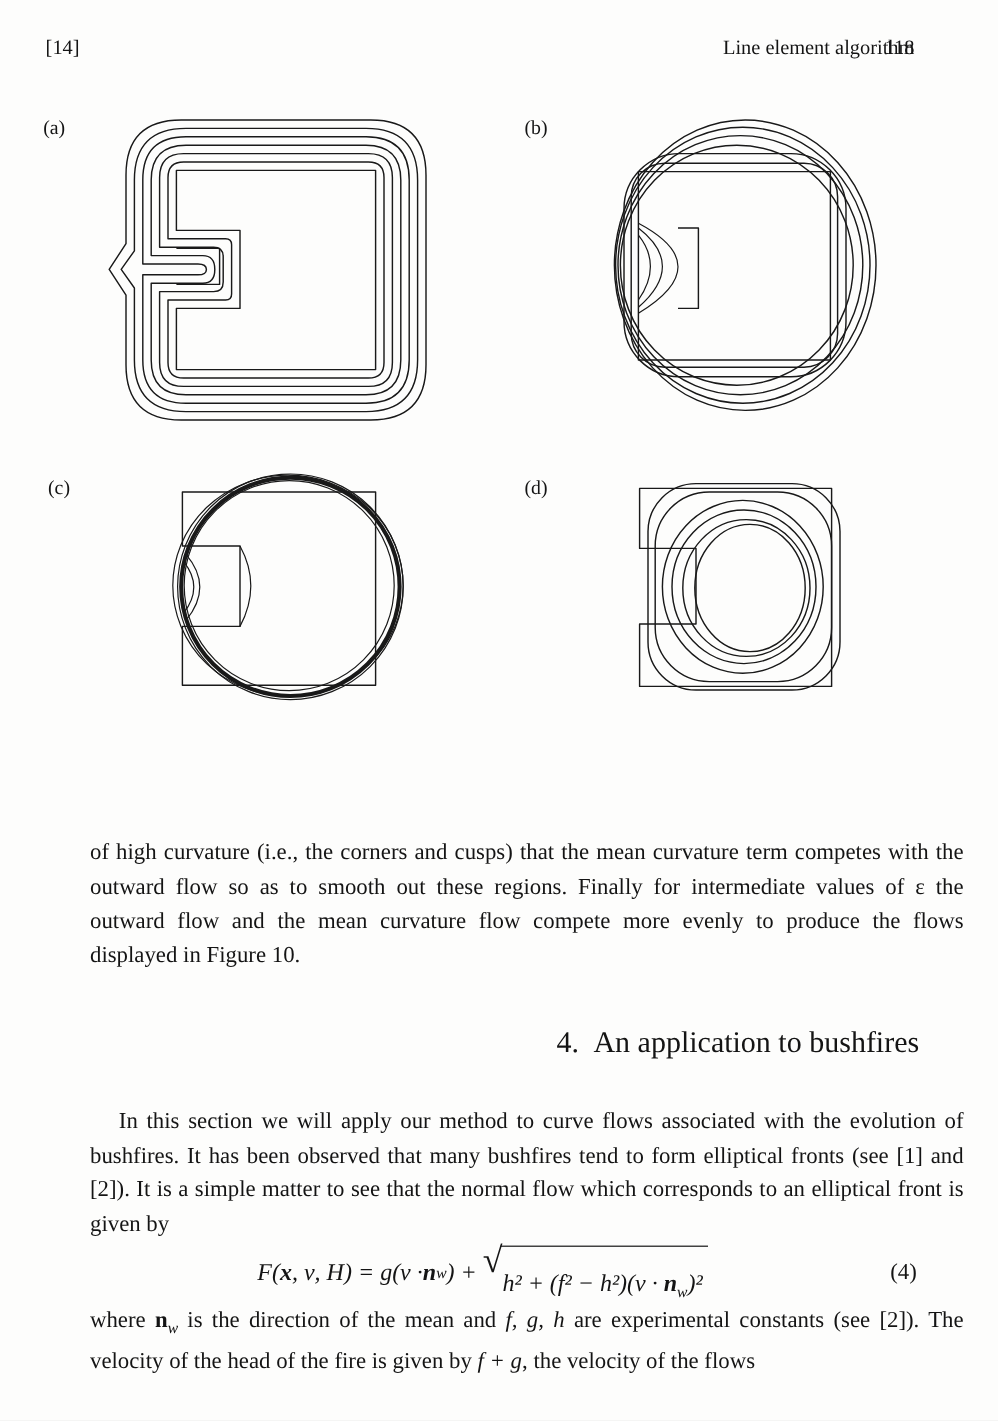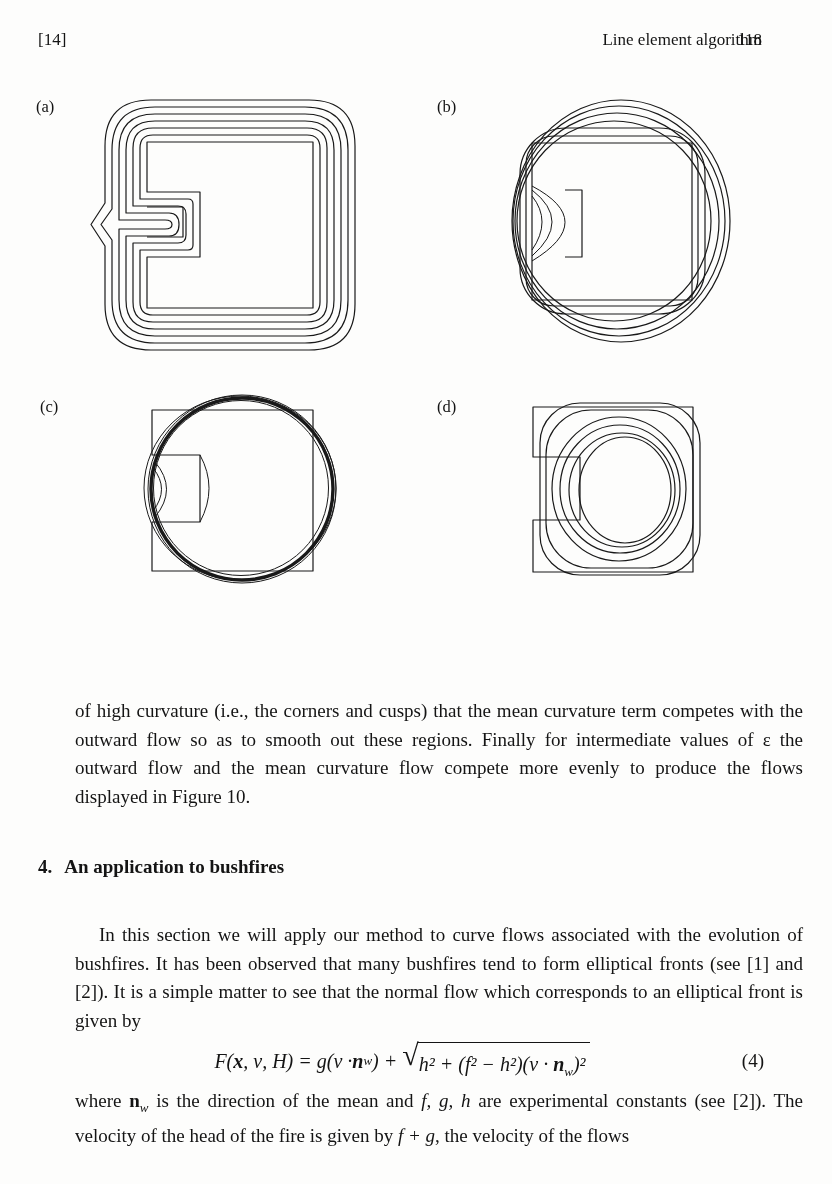--- a/index.html
+++ b/index.html
@@ -32,36 +32,36 @@
   
   .para {
     position:absolute; left:38px; width:728px;
     font-size:19px; line-height:28.5px; text-align:justify;margin-left:37px;
   }
   #para1 { top:697px; }
   #para2 { top:921px; text-indent:24px; }
   #para3 { top:1087px; }
   .section-heading {
     position:absolute; top:856px; left:38px; width:728px;
-    text-align:left; font-weight:bold; font-size:19px;
+    text-align:right; font-weight:normal; font-size:25px;
   }
   .section-heading .sec-title { margin-left:12px; }
 
   
   .equation {
     position:absolute; top:1036px; left:38px; width:728px; height:50px;
     display:flex; justify-content:center; align-items:center;
     font-size:20px; font-style:italic;
   }
   .eq-num { position:absolute; right:2px; font-style:normal; font-size:19px; }
   .bold { font-weight:bold; }
   sub.w { font-size:13px; font-style:italic; }
   .rad { display:inline-flex; align-items:flex-start; margin-left:5px; }
   .rad-sign { font-size:30px; font-style:normal; line-height:0.85; margin-right:-2px; }
-  .rad-body { border-top:1.6px solid #141414; padding:10px 4px 0 2px; }
+  .rad-body { border-top:1.6px solid #141414; padding:20px 4px 0 2px; }
   .ital { font-style:italic; }
 </style>
 </head>
 <body>
 
 <div class="page">
 
   <div class="hdr">
     <span class="hdr-center">Line element algorithm</span>
     <span class="hdr-left">[14]</span>

